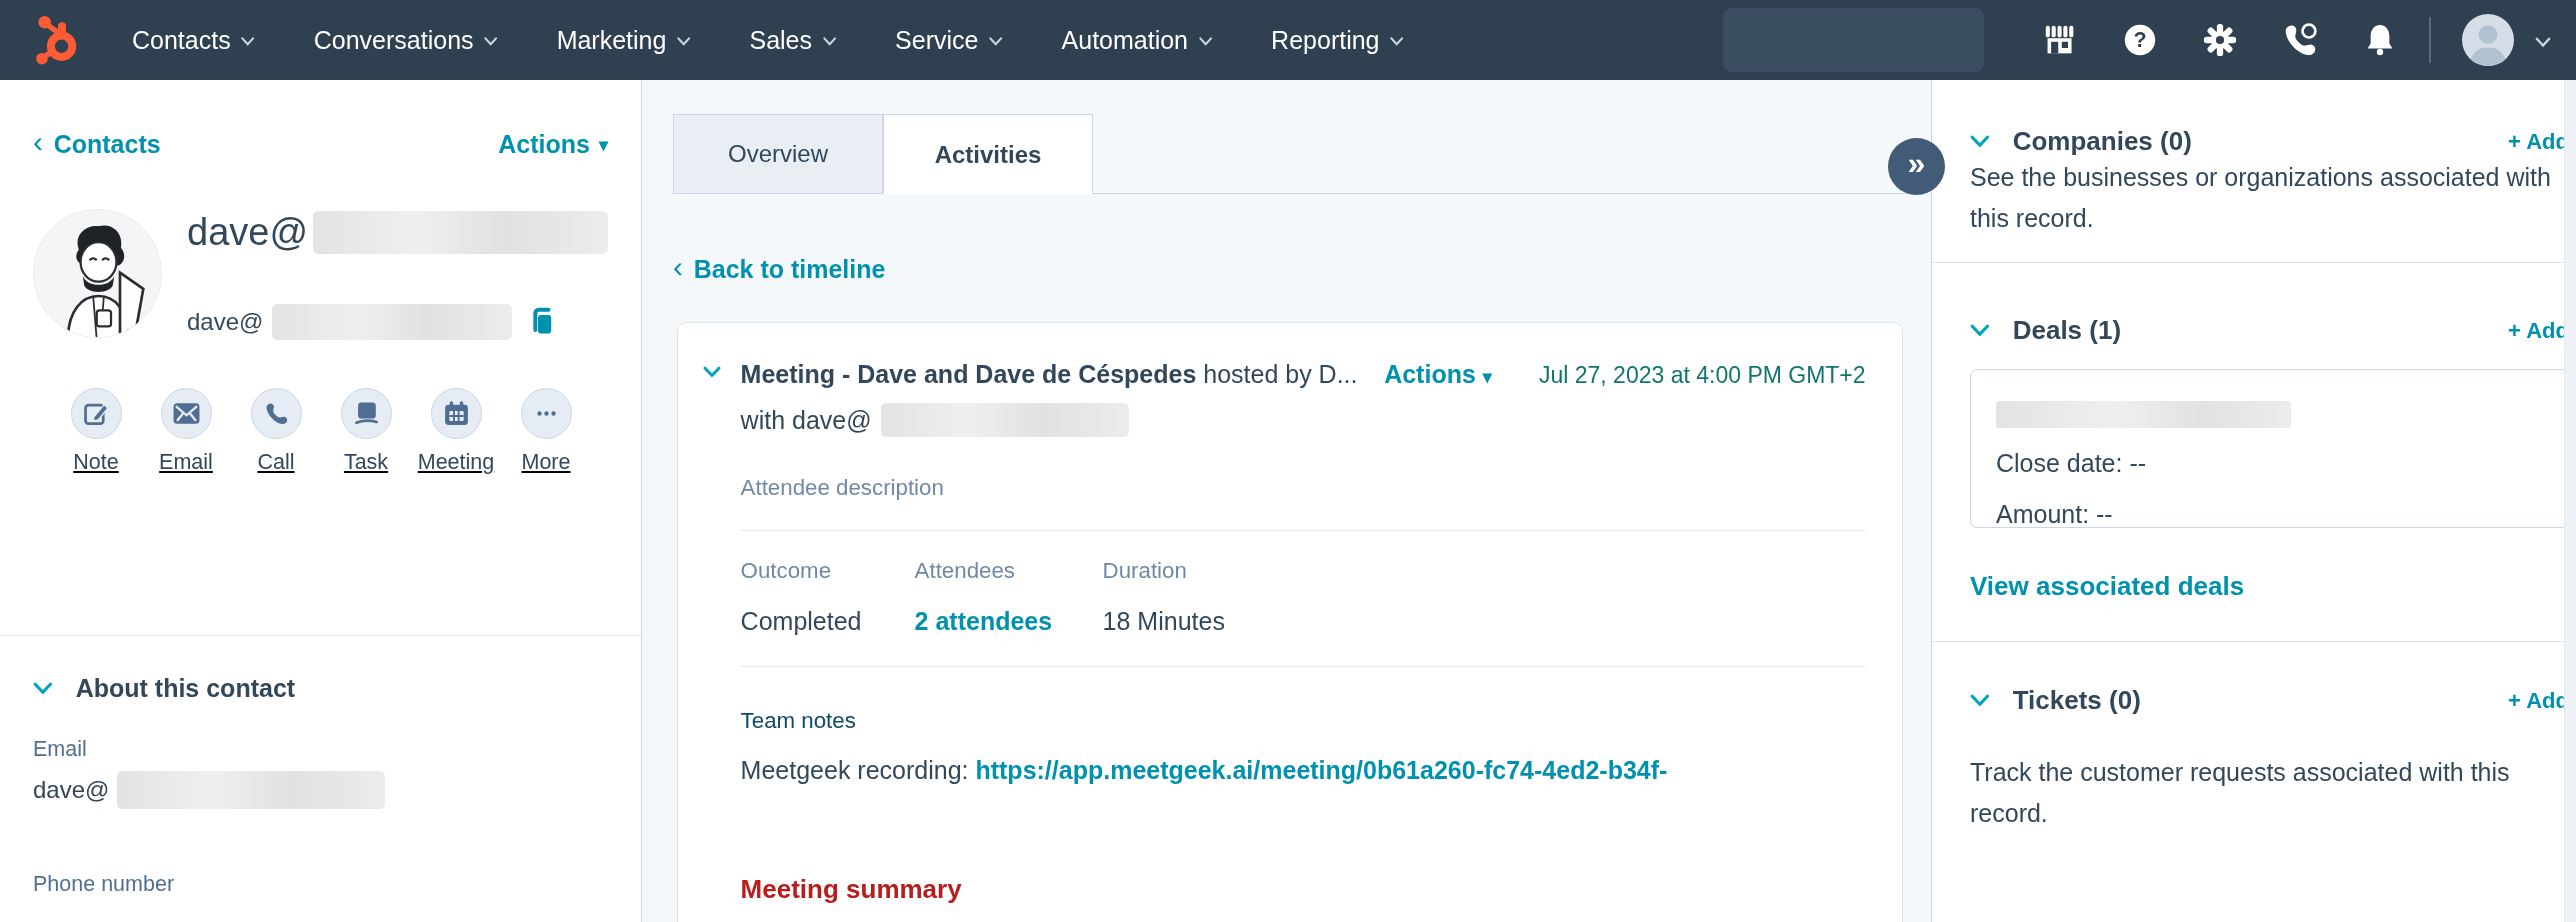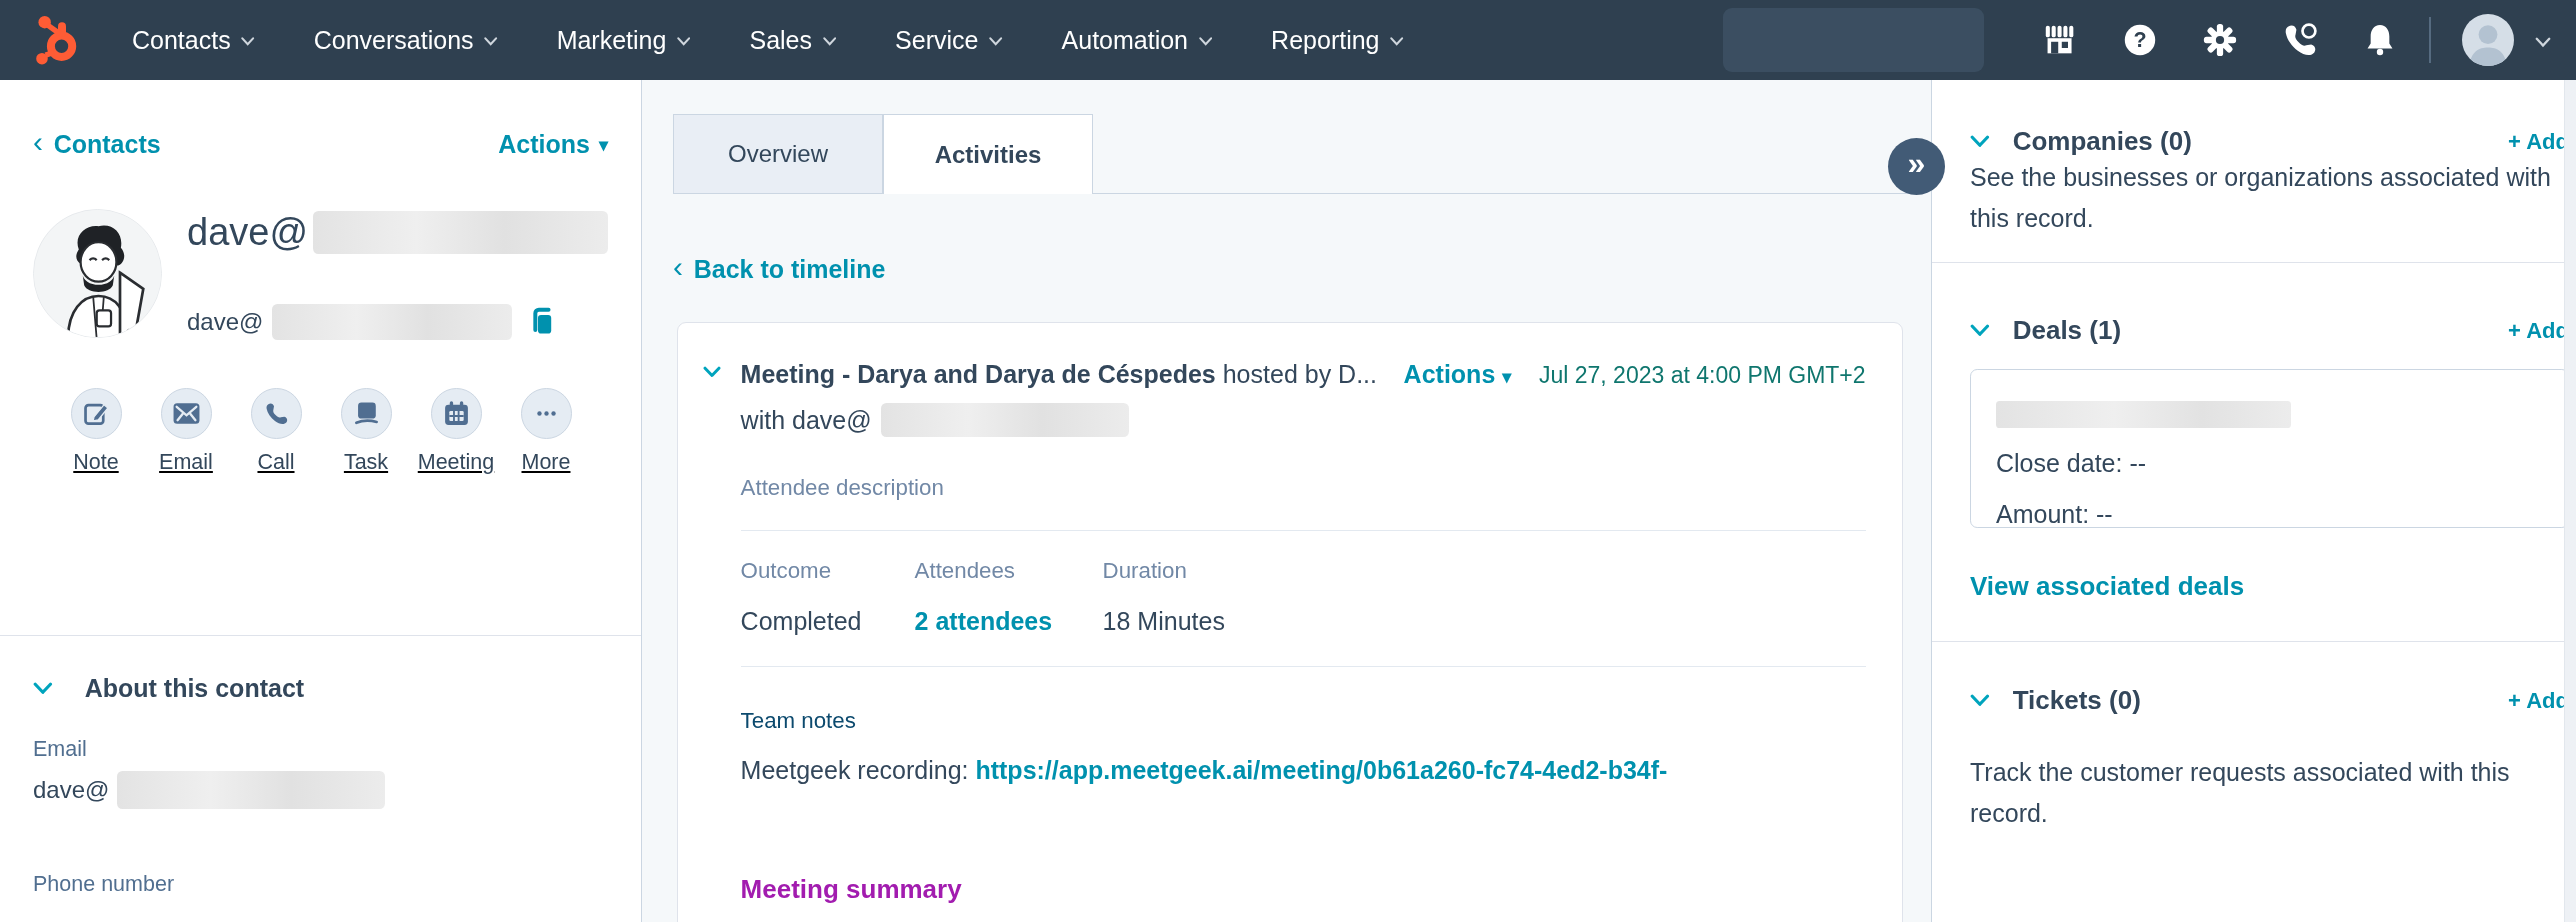--- a/index.html
+++ b/index.html
@@ -37,21 +37,21 @@
   .email-row { margin-top:50px; font-size:24px; color:#33475b; display:flex; align-items:center; gap:9px; }
   .redact { background:linear-gradient(90deg,#e3e3e3,#efefef 35%,#e1e1e1 65%,#ececec); border-radius:5.4px; display:inline-block; }
   .redact.name { width:320px; height:43px; margin-left:1.8px; }
   .redact.sub { width:240px; height:36px; }
   .copy-ic { margin-left:5.4px; cursor:pointer; }
   .quick-actions { display:flex; margin-top:48px; padding-left:18px;text-decoration:underline; }
   .qa { width:90px; display:flex; flex-direction:column; align-items:center; cursor:pointer; }
   .qa-circle { width:51px; height:51px; border-radius:50%; background:#e5ecf3; border:0.9px solid #cbd6e2; display:flex; align-items:center; justify-content:center; }
   .qa-label { margin-top:11.6px; font-size:21.5px; color:#33475b; }
   .about { padding:38px 33px; }
-  .about-head { display:flex; align-items:center; gap:32px; }
+  .about-head { display:flex; align-items:center; gap:23px; }
   .about-title { font-size:25px; font-weight:700; color:#33475b; }
   .field { margin-top:34px; }
   .field-label { font-size:21.5px; color:#516f90; }
   .field-value { margin-top:9px; font-size:24px; color:#33475b; display:flex; align-items:center; gap:7.2px; }
   .redact.fval { width:268px; height:38px; }
   .field.phone { margin-top:63px; }
 
   
   .center { width:1289px; flex:none; background:#f5f8fa; overflow:hidden; padding-left:31px; }
   .tabbar { display:flex; margin-top:34px; height:80px; align-items:stretch; padding-right:14.3px; }
@@ -74,21 +74,21 @@
   .card-div { border:none; border-top:1.8px solid #e3e9f0; margin-top:29px; }
   .stats { display:flex; margin-top:27px; }
   .stat-c1 { width:174px; } .stat-c2 { width:188px; }
   .stat-label { font-size:22.3px; color:#7188a6; }
   .stat-value { margin-top:23px; font-size:25px; color:#33475b; }
   .stat-value.link { color:#0091ae; font-weight:700; cursor:pointer; }
   .card-div2 { border:none; border-top:1.8px solid #e3e9f0; margin-top:30px; }
   .team-label { margin-top:41px; color:#0c4a6e; font-size:22.3px; }
   .recording { margin-top:21.5px; font-size:25px; color:#33475b; }
   .recording a { color:#0091ae; font-weight:700; text-decoration:none; cursor:pointer; }
-  .summary-title { margin-top:89px; font-size:26px; font-weight:700; color:#a21caf; }
+  .summary-title { margin-top:89px; font-size:26px; font-weight:700; color:#b91c1c; }
 
   .collapse-btn { position:absolute; left:1888px; top:58px; width:57px; height:57px; border-radius:50%; background:#425b76; color:#fff; display:flex; align-items:center; justify-content:center; font-size:32px; font-weight:700; z-index:6; cursor:pointer; padding-bottom:5.4px; }
 
   
   .right { width:676px; flex:none; background:#fff; border-left:1.8px solid #cbd6e2; overflow:hidden; }
   .rsec { padding:0 38px; }
   .rsec-head { display:flex; align-items:center; }
   .rsec-title { font-size:26px; font-weight:700; color:#33475b; margin-left:23px; }
   .add-link { margin-left:auto; color:#0091ae; font-weight:700; font-size:22px; cursor:pointer; white-space:nowrap; }
   .rsec-body { font-size:25px; color:#33475b; line-height:41px; }
@@ -354,21 +354,21 @@
         <span class="lt">‹</span>
         <span>Back to timeline</span>
       </div>
 
       <div class="card">
         <svg class="card-chevron" width="18" height="12.5" viewBox="0 0 22 15">
             <polyline points="2.5,2.5 11,11.5 19.5,2.5" fill="none" stroke="#00a4bd" stroke-width="3.6" stroke-linecap="round" stroke-linejoin="round"></polyline>
           </svg>
         <div class="card-head">
           <div class="title-wrap">
-            <span class="mtg-bold">Meeting - Darya and Darya de Céspedes</span>
+            <span class="mtg-bold">Meeting - Dave and Dave de Céspedes</span>
             <span>hosted by D...</span>
             <span class="actions-inline"><span>Actions</span> <span class="caret-solid">▾</span></span>
             <div class="with-row">
               <span>with dave@</span>
                 <span class="redact with"></span>
             </div>
           </div>
           <div class="timestamp">Jul 27, 2023 at 4:00 PM GMT+2</div>
         </div>
 

